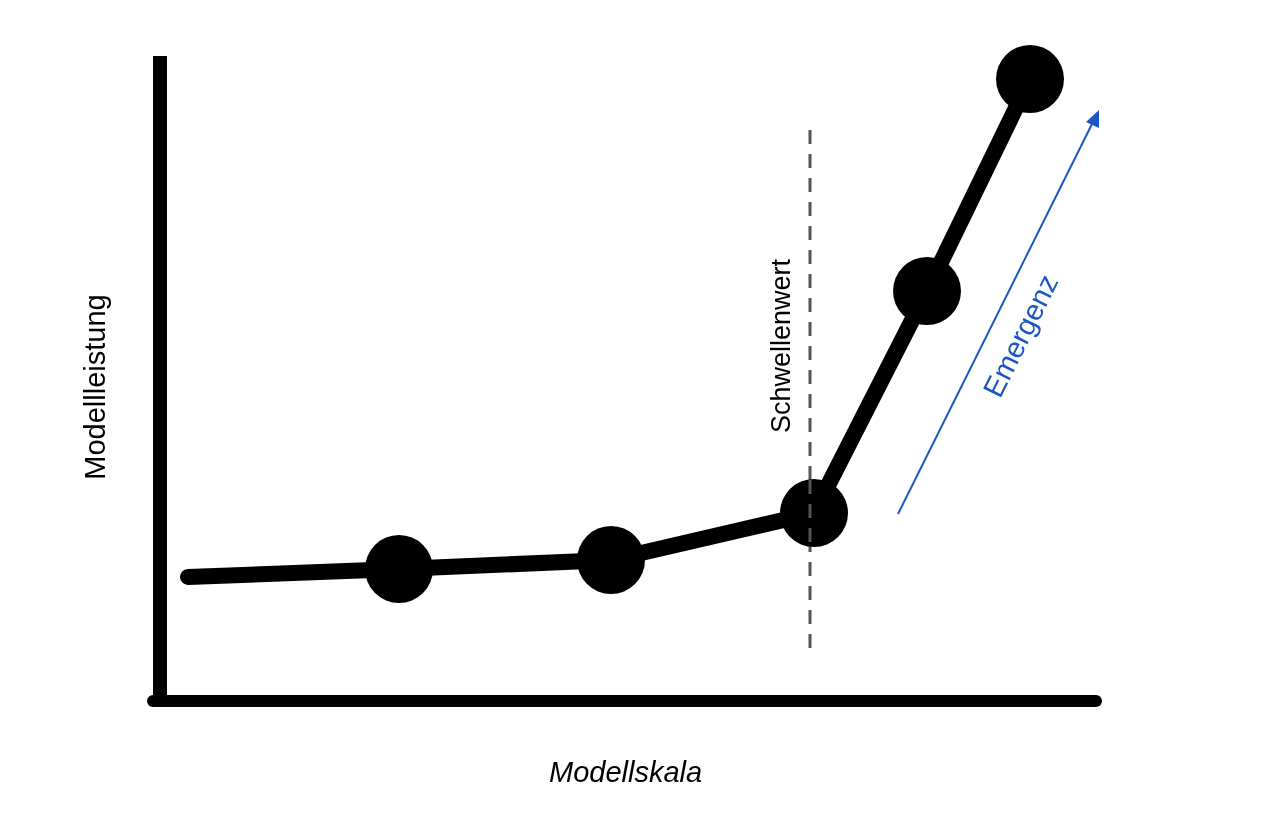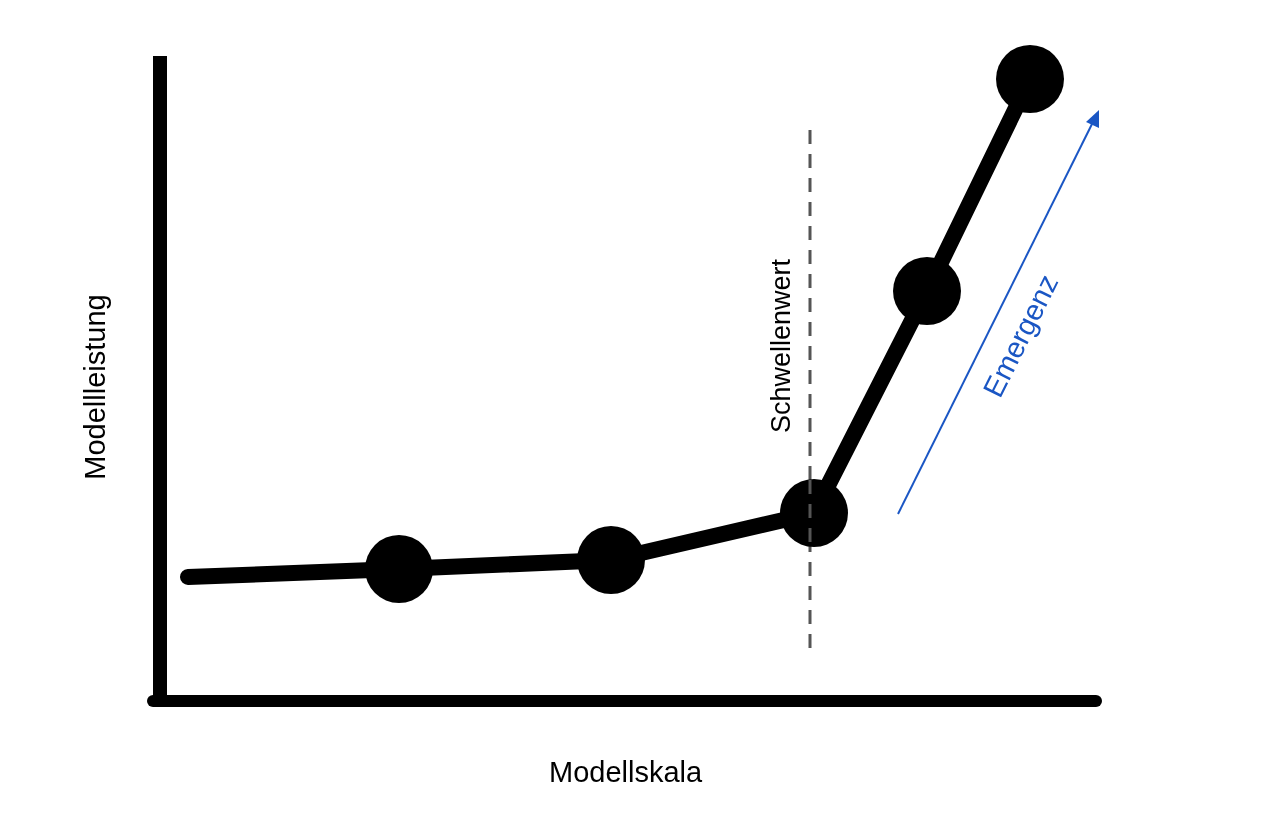--- a/index.html
+++ b/index.html
@@ -1,19 +1,19 @@
 <!DOCTYPE html>
 <html><head>
 <meta charset="utf-8">
 <style>
   html, body { margin:0; padding:0; background:#ffffff; }
   body { width:1280px; height:832px; position:relative; overflow:hidden; font-family:"Liberation Sans", sans-serif; }
   #chart { position:absolute; left:0; top:0; }
   .lbl { position:absolute; color:#000; font-family:"Liberation Sans", sans-serif; white-space:nowrap; }
-  #xlabel { left:549px; top:756px; font-size:29px; }
+  #xlabel { left:549px; top:756px; font-size:29px;font-style:italic; }
   #ylabel { left:95px; top:387px; font-size:29px; transform:translate(-50%,-50%) rotate(-90deg); }
   #thr { left:781px; top:346px; font-size:27px; transform:translate(-50%,-50%) rotate(-90deg); }
   #emg { left:1021px; top:336px; font-size:29px; color:#1a56c4; transform:translate(-50%,-50%) rotate(-63.5deg); }
 </style>
 </head>
 <body>
 
 <svg id="chart" width="1280" height="832" viewBox="0 0 1280 832">
 
   <line x1="160" y1="56" x2="160" y2="705" stroke="#000" stroke-width="14"></line>

